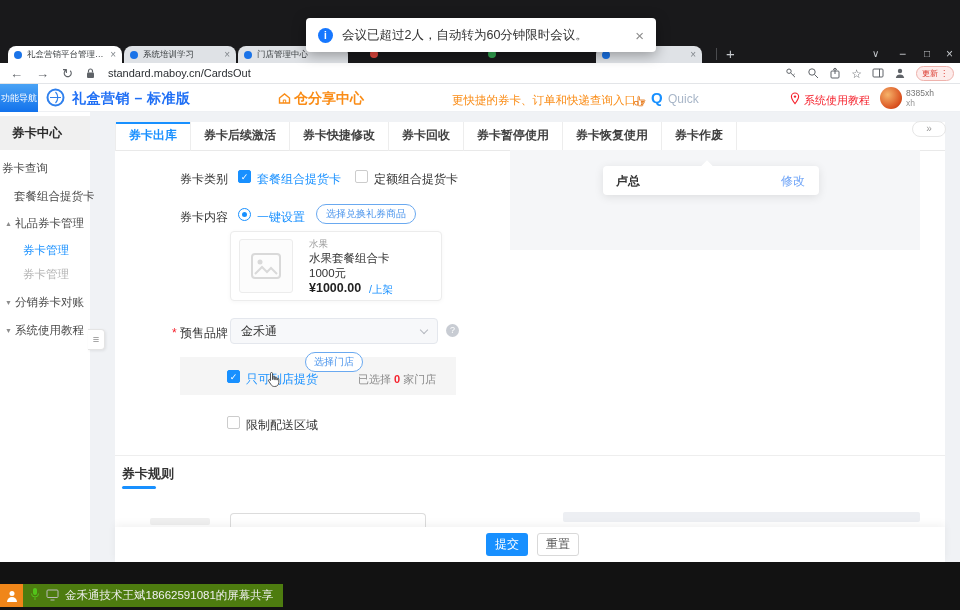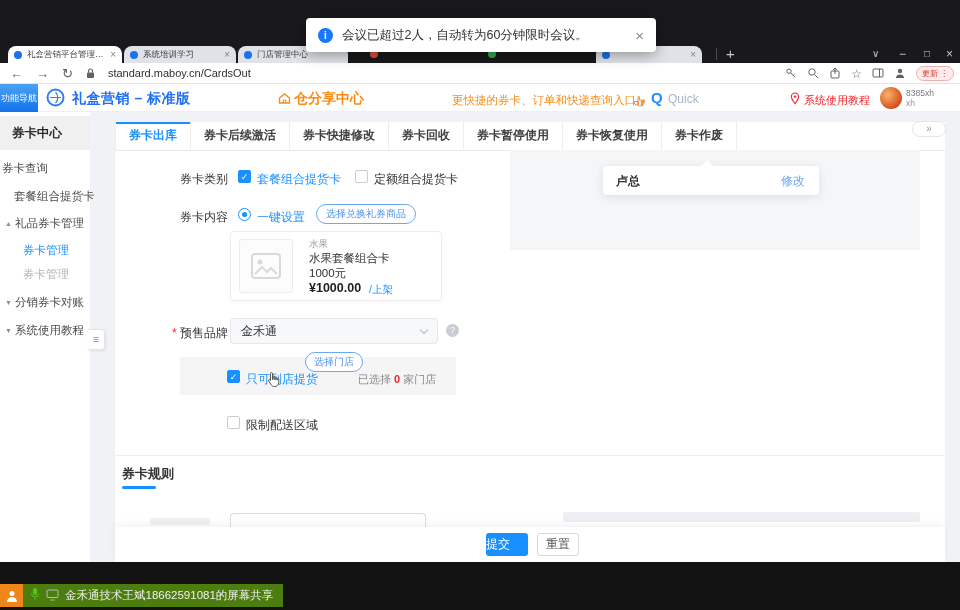--- a/index.html
+++ b/index.html
@@ -70,21 +70,21 @@
 .hl{position:absolute;left:180px;top:357px;width:276px;height:38px;background:#f5f5f5}
 .divider{position:absolute;left:115px;top:455px;width:830px;height:1px;background:#eeeeee}
 .rulestitle{position:absolute;left:122px;top:465px;font-size:13px;font-weight:bold;color:#333}
 .bluebar{position:absolute;left:122px;top:486px;width:34px;height:3px;background:#1890ff;border-radius:2px}
 .graypanel{position:absolute;left:510px;top:150px;width:410px;height:100px;background:#f5f6f8}
 .popup{position:absolute;left:603px;top:166px;width:216px;height:29px;background:#fff;border-radius:4px;
   box-shadow:0 2px 10px rgba(0,0,0,.10)}
 .popnotch{position:absolute;left:100px;top:-4px;width:8px;height:8px;background:#fff;transform:rotate(45deg)}
 .submitbar{position:absolute;left:115px;top:527px;width:830px;height:35px;background:#fff;box-shadow:0 -3px 8px rgba(0,0,0,.05)}
 .btn-primary{position:absolute;left:486px;top:533px;width:42px;height:23px;background:#1890ff;border-radius:3px;
-  color:#fff;font-size:12px;text-align:left;line-height:23px}
+  color:#fff;font-size:12px;text-align:center;line-height:23px}
 .btn-plain{position:absolute;left:537px;top:533px;width:42px;height:23px;background:#fff;border:1px solid #d9d9d9;
   border-radius:3px;color:#555;font-size:12px;text-align:center;line-height:21px}
 
 .bottomblack{position:absolute;left:0;top:562px;width:960px;height:48px;background:#121212}
 .sharechip-av{position:absolute;left:0;top:584px;width:23px;height:23px;background:#f08619;display:flex;
   align-items:center;justify-content:center}
 .sharechip-bar{position:absolute;left:23px;top:584px;height:23px;background:#4d7c0f;display:flex;align-items:center;
   padding:0 10px 0 7px;gap:6px}
 .sharetext{font-size:11.5px;color:#f0f0f0;white-space:nowrap}
 

